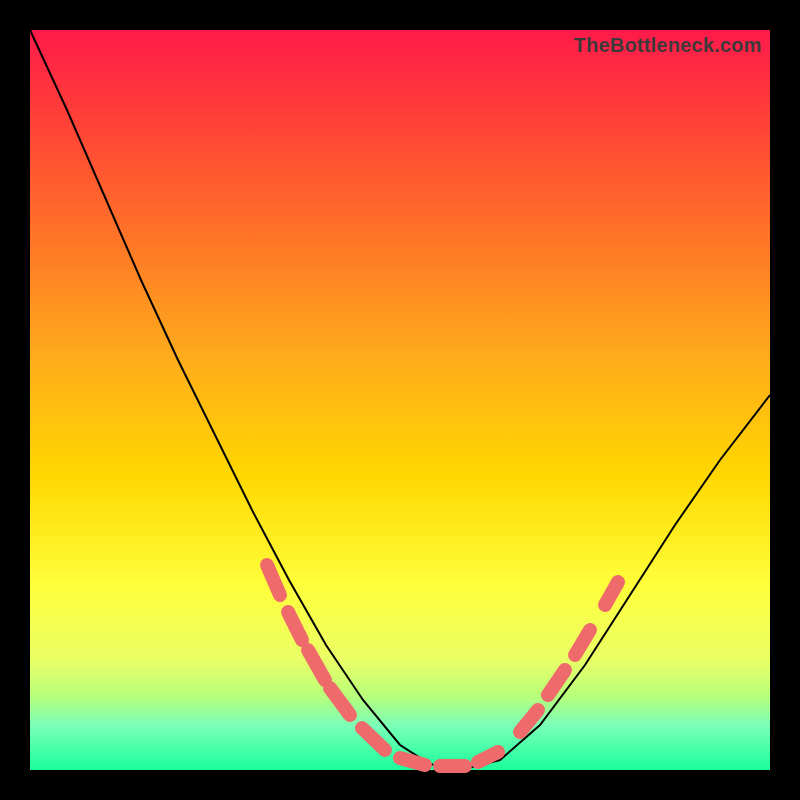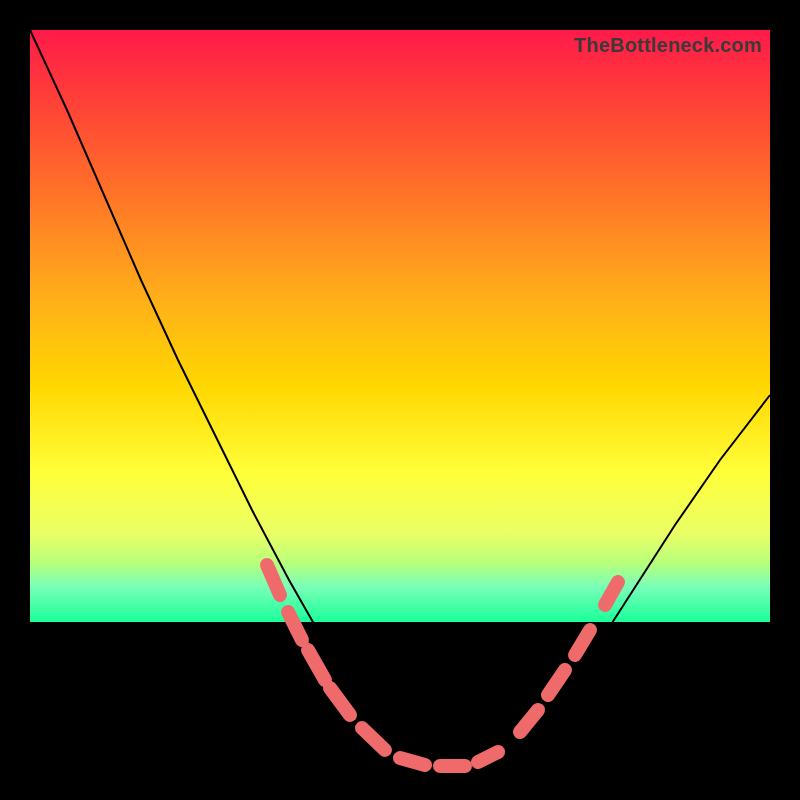--- a/index.html
+++ b/index.html
@@ -8,21 +8,21 @@
     position: relative;
     width: 800px;
     height: 800px;
     background: #000;
   }
   .plot-area {
     position: absolute;
     left: 30px;
     top: 30px;
     width: 740px;
-    height: 592px;
+    height: 740px;
     background: linear-gradient(to bottom,
       #ff1a4a 0%,
       #ff3a3a 10%,
       #ff6a2a 25%,
       #ffae1a 45%,
       #ffd700 60%,
       #ffff3a 75%,
       #eaff66 85%,
       #b8ff7a 90%,
       #7affb8 94%,

